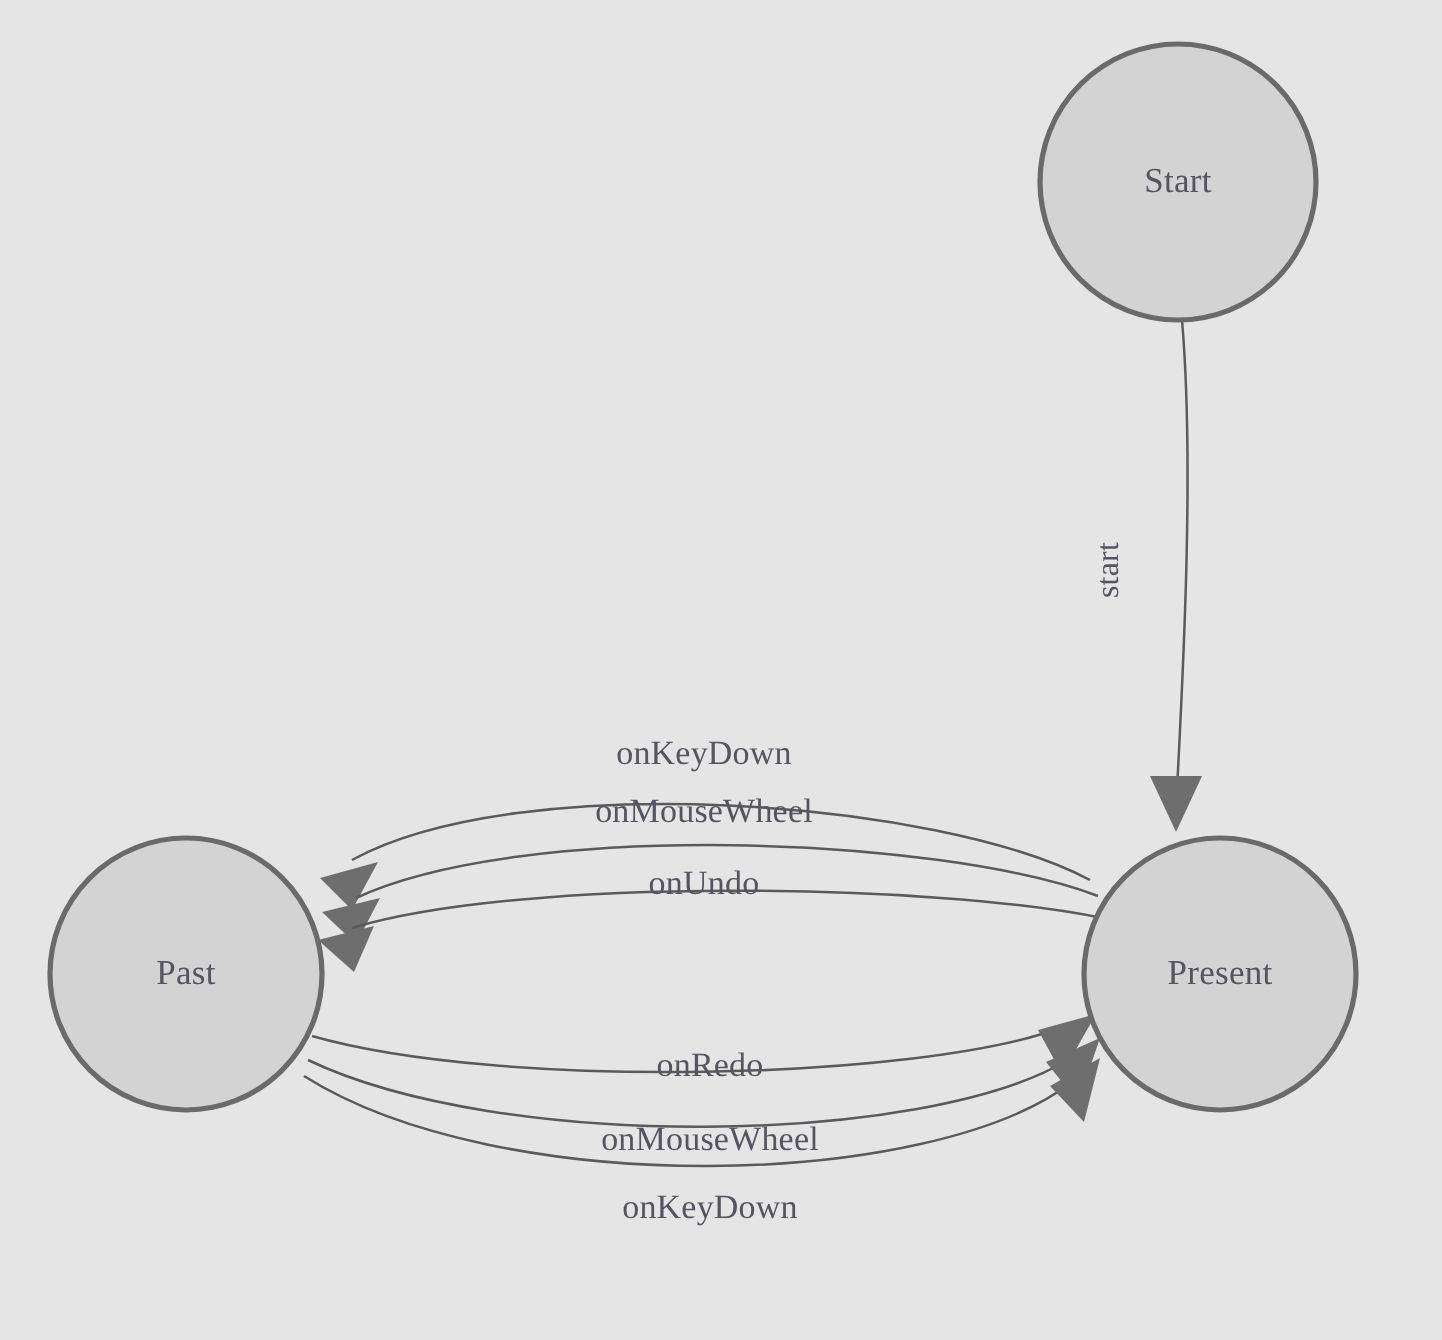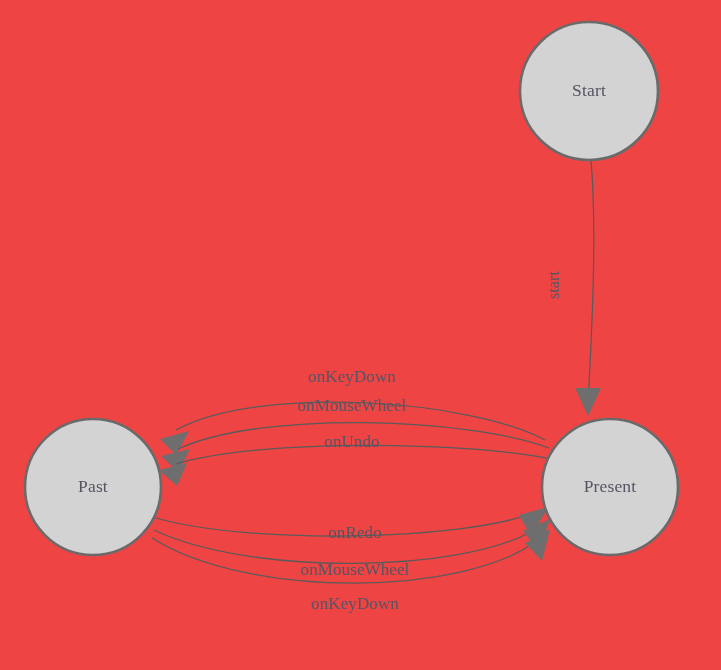--- a/index.html
+++ b/index.html
@@ -11,21 +11,21 @@
   body {
     width: 721px;
     height: 670px;
     overflow: hidden;
     font-family: "Liberation Serif", "DejaVu Serif", serif;
   }
   #diagram-root {
     position: relative;
     width: 721px;
     height: 670px;
-    background: #ef4444;
+    background: #e5e5e5;
   }
   #diagram-svg {
     position: absolute;
     top: 0;
     left: 0;
     width: 721px;
     height: 670px;
     display: block;
   }
   .node-circle {

